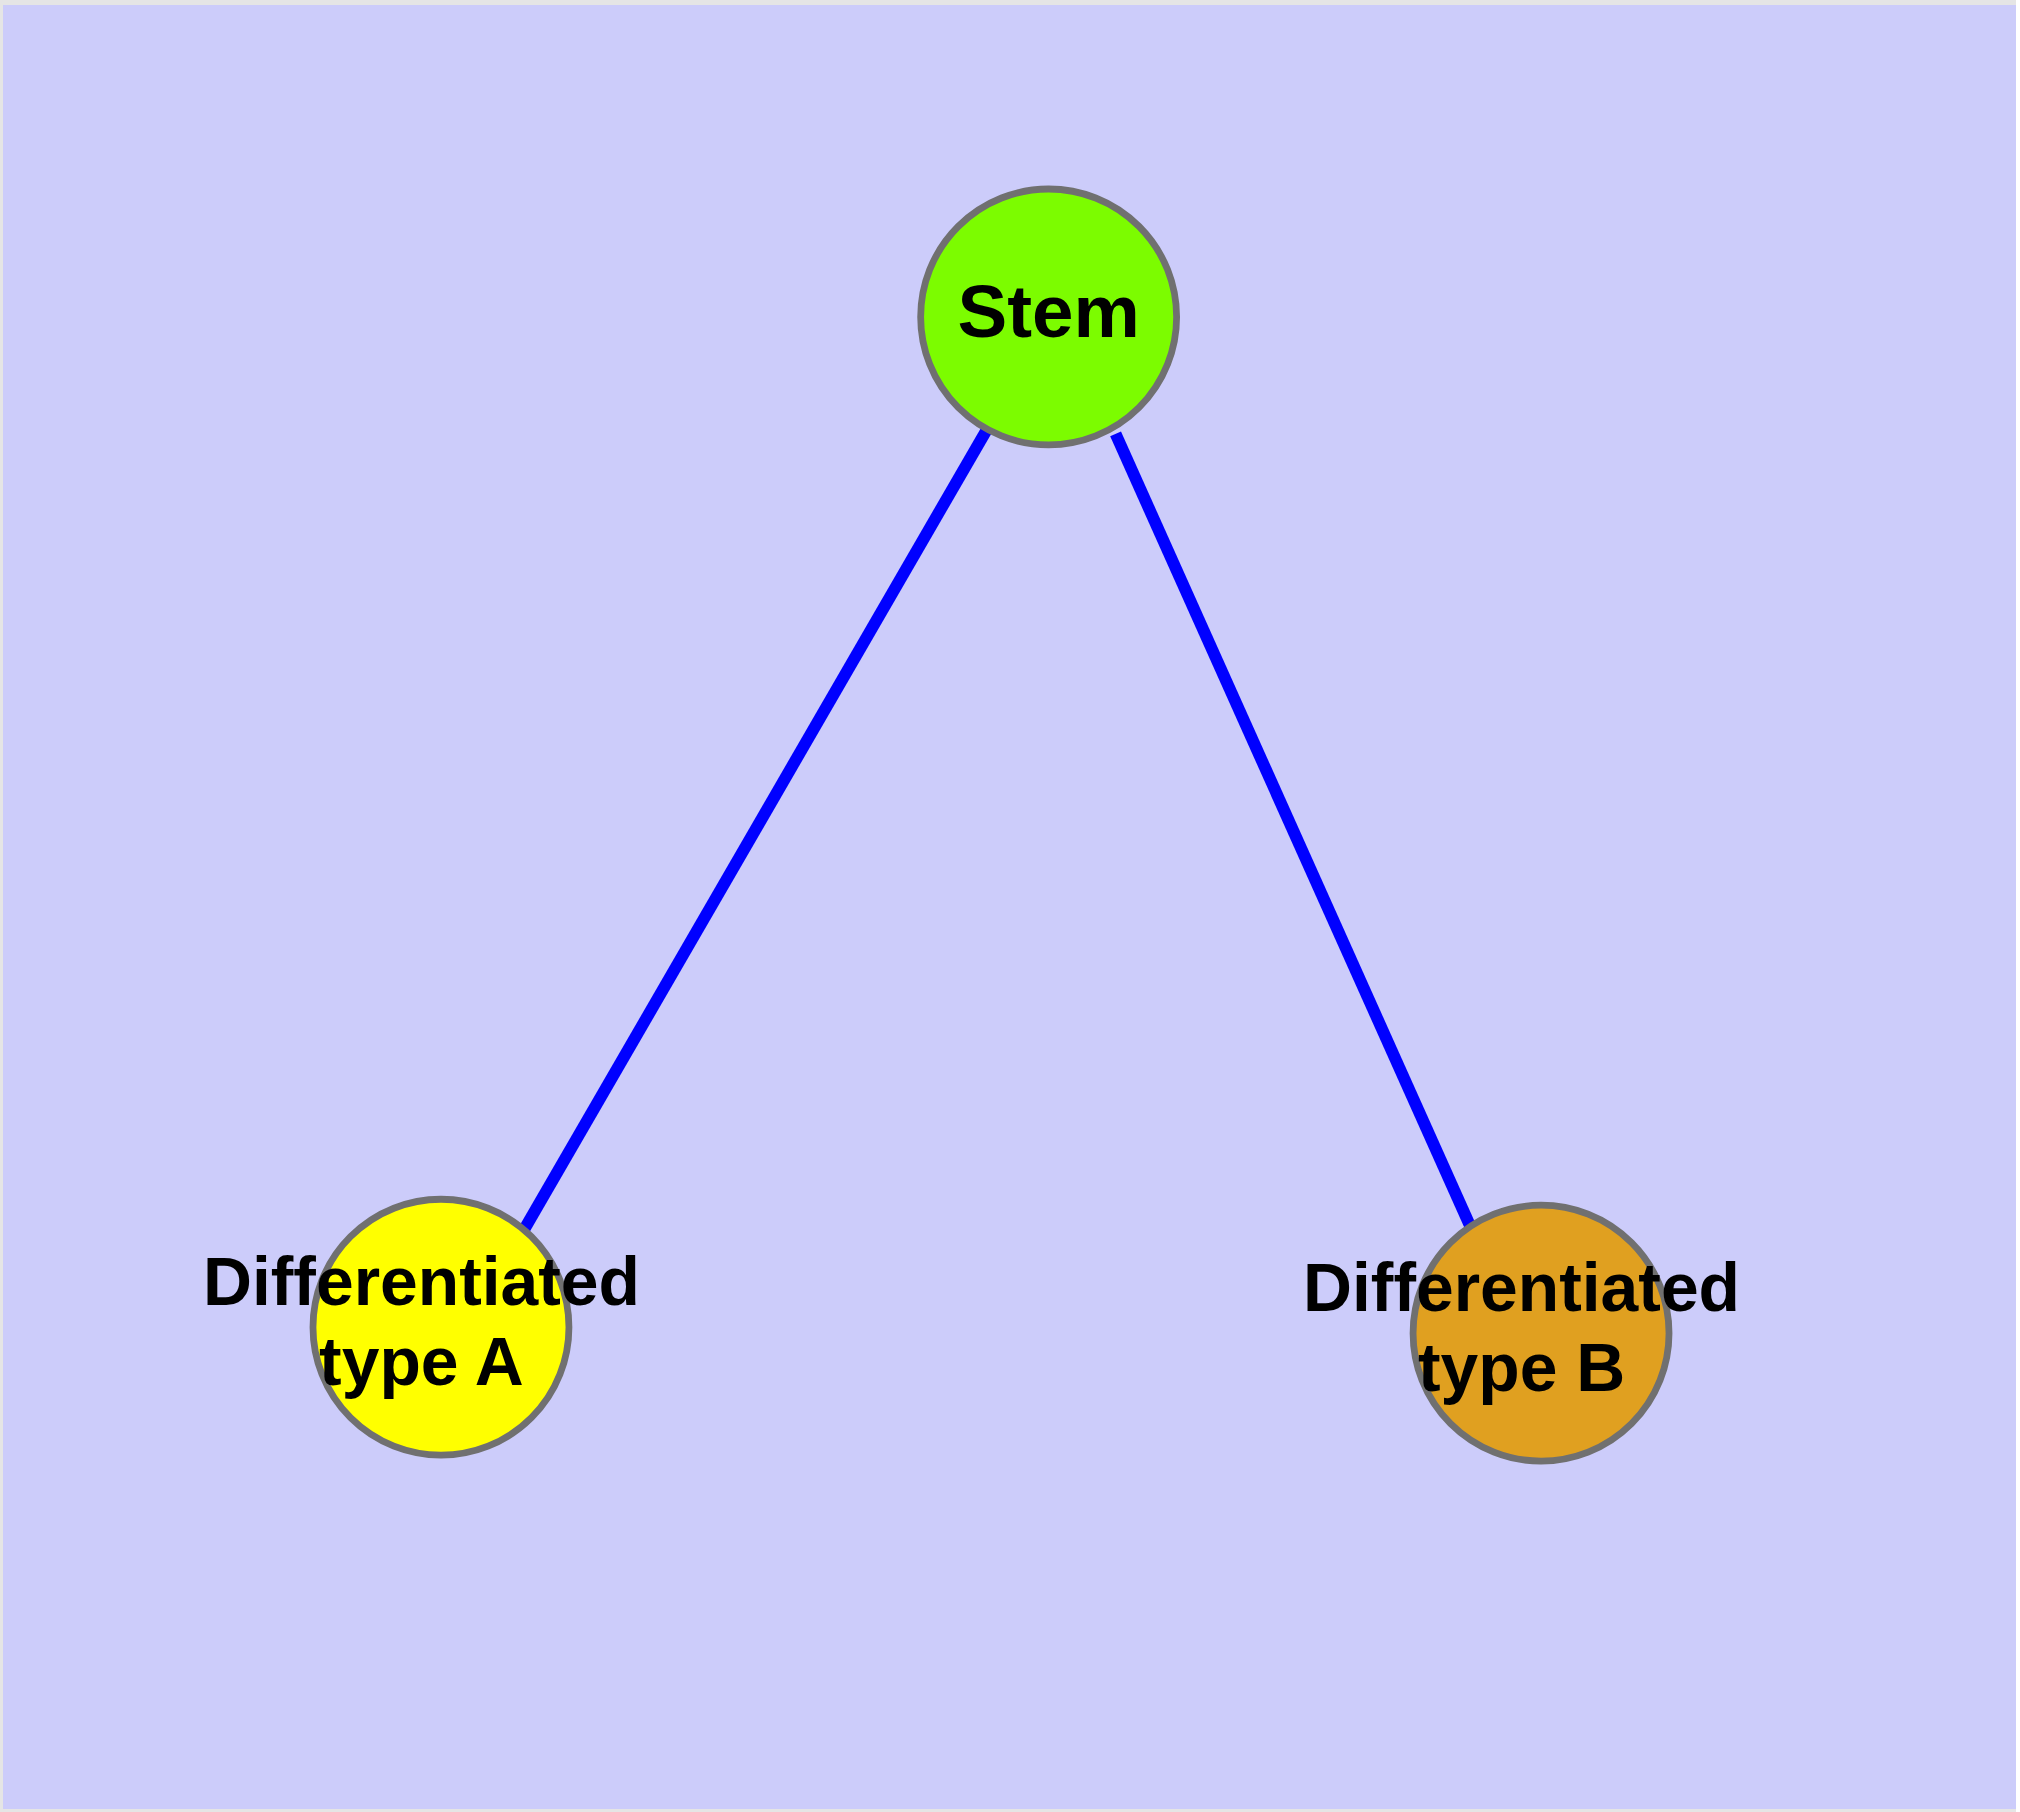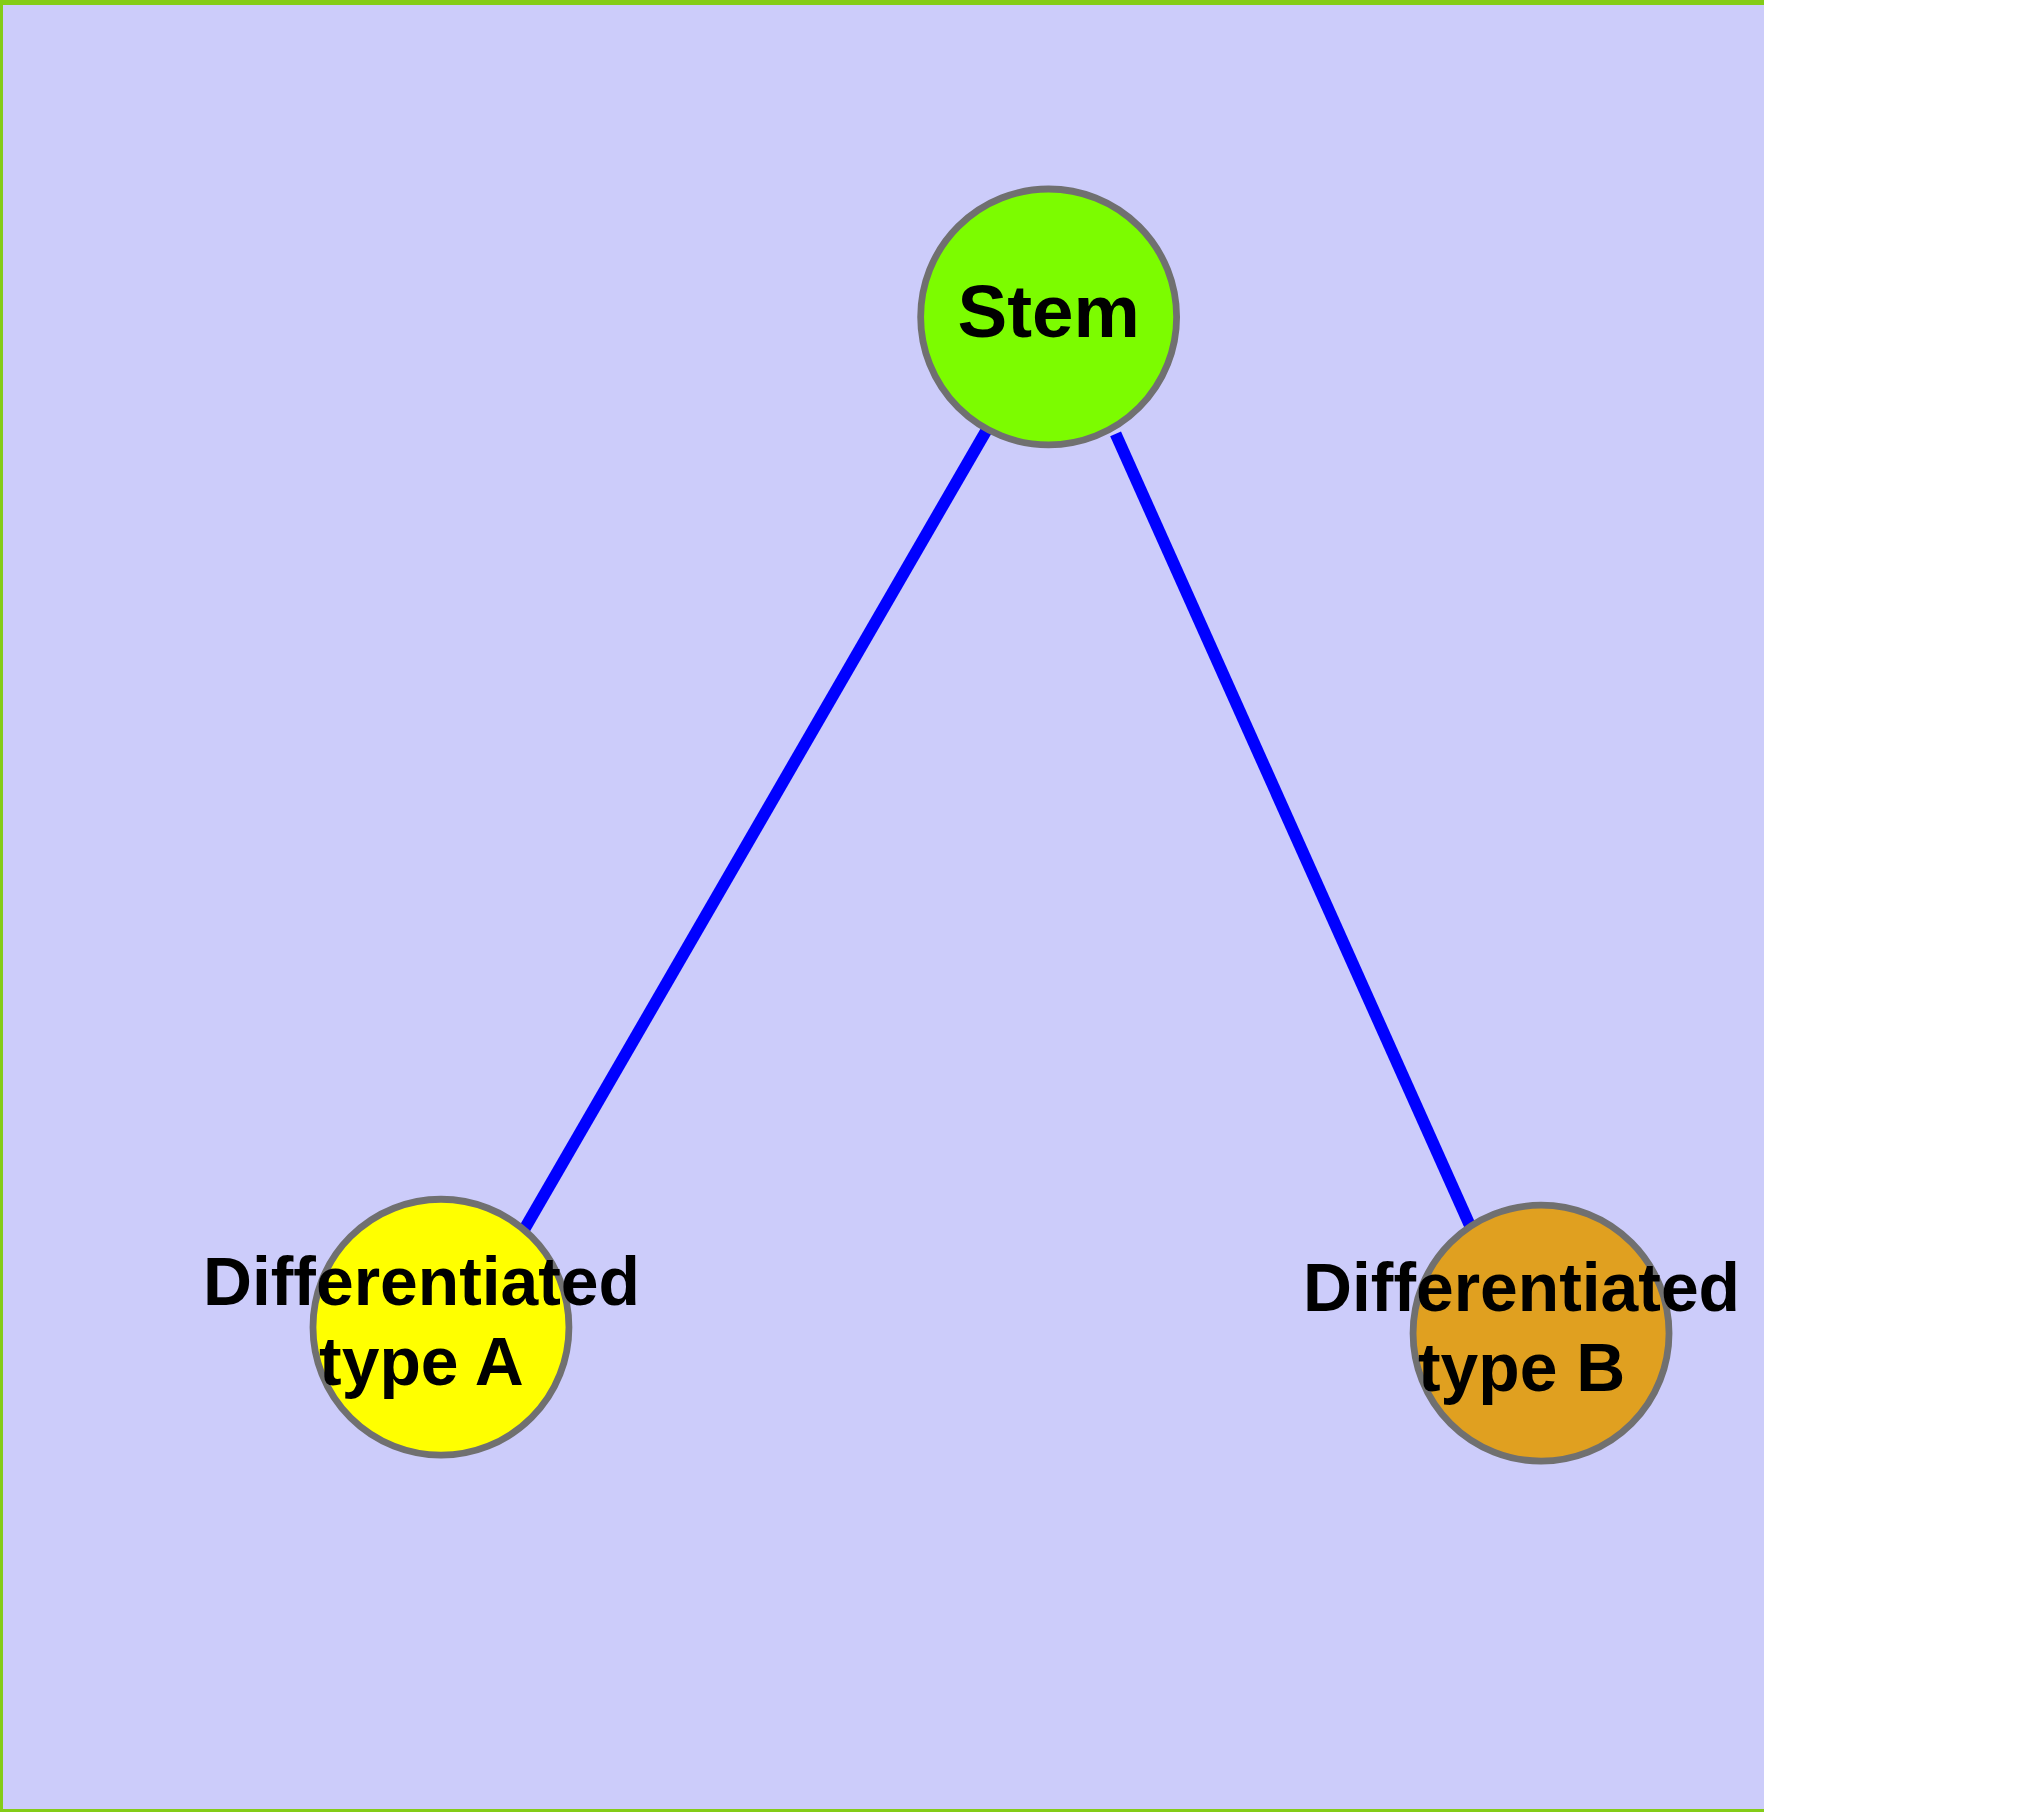--- a/index.html
+++ b/index.html
@@ -37,21 +37,21 @@
     fill: #000000;
     font-family: "Liberation Sans", "DejaVu Sans", sans-serif;
     text-anchor: middle;
     dominant-baseline: middle;
     white-space: pre;
   }
 </style>
 </head>
 <body>
 
-<div id="canvas" style="width: 1764px; height: 1812px; background: #84cc16;">
+<div id="canvas" style="width: 2016px; height: 1812px; background: #e5e5e5;">
 
   <div id="plot-area" style="background: rgb(204, 204, 250);"></div>
 
   <svg id="graph-svg" viewBox="0 0 2384 2138" xmlns="http://www.w3.org/2000/svg" style="width: 2021px; height: 1812px;">
 
     <g>
       <line x1="1164" y1="507" x2="618" y2="1451" stroke="#0000ff" stroke-width="14" stroke-linecap="butt"></line>
       <line x1="1316" y1="512" x2="1735" y2="1448" stroke="#0000ff" stroke-width="14" stroke-linecap="butt"></line>
     </g>
 

